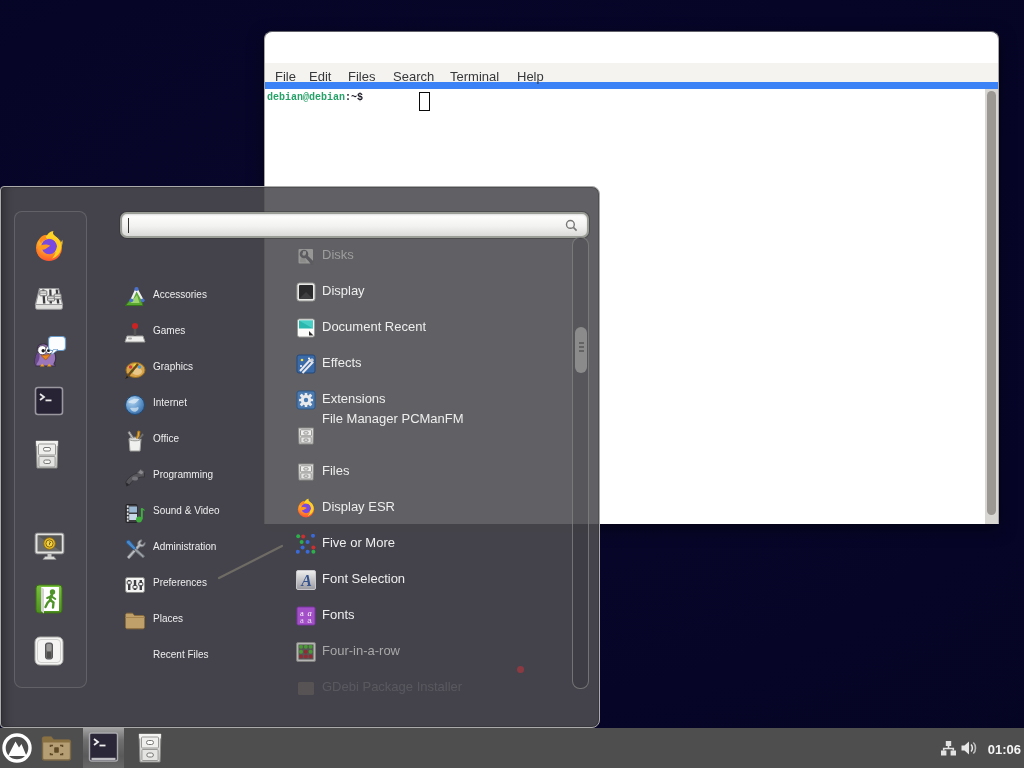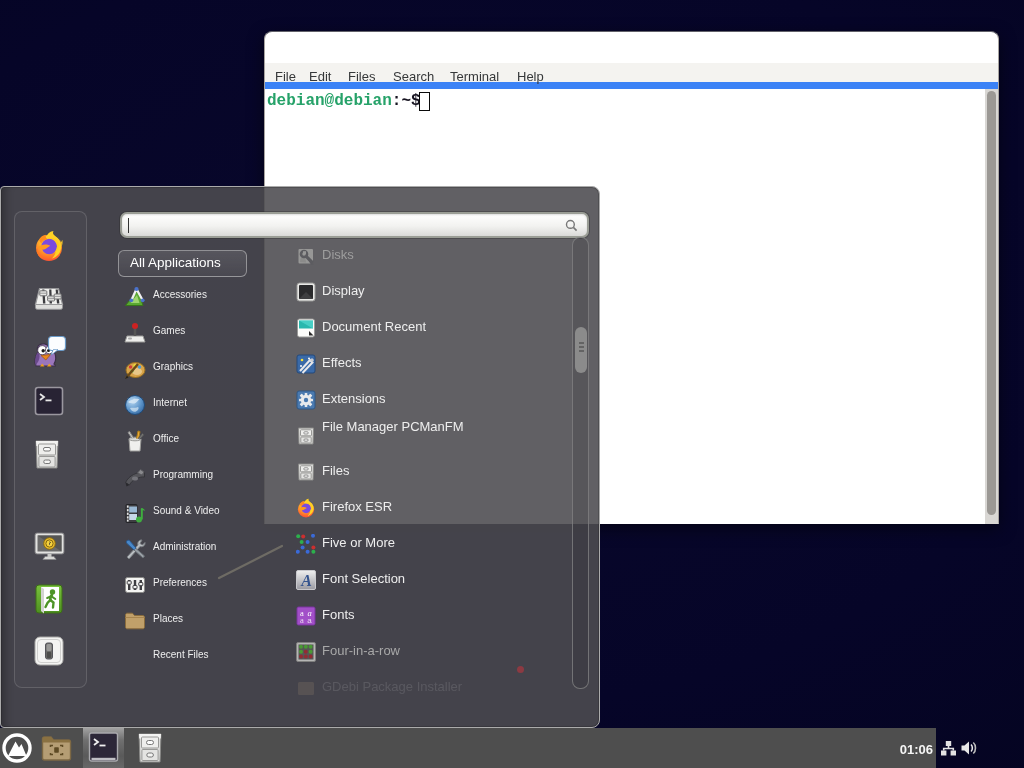--- a/index.html
+++ b/index.html
@@ -35,21 +35,21 @@
     background:#f4f3f0;
     border-bottom:7px solid #3b82f6;
   }
   .mitem { position:absolute; top:6px; font-size:13px; color:#36383a; }
   #term-body {
     position:absolute; left:0; top:57px; width:733px; height:435px;
     background:#ffffff;
   }
   #prompt {
     position:absolute; left:2px; top:3px;
-    font-family:"Liberation Mono", monospace; font-size:16px; font-weight:bold;
+    font-family:"Liberation Mono", monospace; font-size:10px; font-weight:bold;
     letter-spacing:0px;
   }
   #prompt .g { color:#26a269; }
   #prompt .d { color:#171421; }
   #cursor {
     position:absolute; left:154px; top:3px; width:11px; height:19px;
     border:1.6px solid #0a0a0a;
   }
   #term-scroll {
     position:absolute; right:0px; top:0px; width:13px; height:435px;
@@ -109,21 +109,21 @@
     background:rgba(30,30,34,0.14);
   }
   #menu-thumb {
     position:absolute; left:574px; top:140px; width:12px; height:46px;
     background:#8b8b8b; border-radius:6px;
   }
   .grip { position:absolute; left:578px; width:5px; height:2px; background:#636363; }
 
   
   #taskbar {
-    position:absolute; left:0; top:728px; width:936px; height:40px;
+    position:absolute; left:0; top:728px; width:1024px; height:40px;
     background:#4e4e4e;
   }
   #taskbtn-term {
     position:absolute; left:83px; top:0px; width:41px; height:40px;
     background:linear-gradient(#a2a2a2, #707070 30%, #5a5a5a 70%, #686868);
   }
   #clock { right:3px; top:14px; color:#f5f5f5; font-size:13px; font-weight:bold; position:absolute; }
   .tbicon { position:absolute; }
 </style>
 </head>
@@ -149,21 +149,20 @@
 
 <div id="menu">
   <div id="sidebar-box"></div>
   <div id="searchbox">
       <div id="searchcursor"></div>
     <svg style="position:absolute; right:9px; top:5px;" width="13" height="13" viewBox="0 0 13 13">
         <circle cx="5.4" cy="5.4" r="3.9" fill="none" stroke="#787878" stroke-width="1.4"></circle>
         <line x1="8.4" y1="8.4" x2="11.6" y2="11.6" stroke="#787878" stroke-width="1.6"></line>
       </svg>
   </div>
-  <div id="allapps">All Applications</div>
     <div id="wmdot"></div>
 
   <svg class="fav" style="top:43px;" width="32" height="32" viewBox="0 0 32 32">
     <defs>
       <radialGradient id="fxbody" cx="0.5" cy="0.22" r="0.95">
         <stop offset="0%" stop-color="#ffe84a"></stop>
           <stop offset="38%" stop-color="#ffb228"></stop>
           <stop offset="72%" stop-color="#ff6a2a"></stop>
           <stop offset="100%" stop-color="#ef2d4e"></stop>
       </radialGradient>
@@ -390,21 +389,21 @@
     <circle cx="10" cy="10" r="2.2" fill="#4a7ab0"></circle>
   </svg>
   <div class="app" style="top:204px;">Extensions</div>
   <svg class="aicon" style="top:239px;" width="20" height="20" viewBox="0 0 20 20">
     <path d="M2.5 2 L17.5 2 L17 18 L3 18 Z" fill="#dcdcda" stroke="#8a8a88"></path>
     <rect x="4.5" y="3.8" width="11" height="6" rx="0.8" fill="#eeeeec" stroke="#989896"></rect>
     <rect x="4.8" y="11" width="10.4" height="6" rx="0.8" fill="#e4e4e2" stroke="#989896"></rect>
     <rect x="7.8" y="5.8" width="4.4" height="2.2" rx="1" fill="#fbfbfa" stroke="#777" stroke-width="0.8"></rect>
     <rect x="7.9" y="13" width="4.2" height="2.2" rx="1" fill="#f4f4f2" stroke="#777" stroke-width="0.8"></rect>
   </svg>
-  <div class="app" style="top:232px;">File Manager PCManFM</div>
+  <div class="app" style="top:224px;">File Manager PCManFM</div>
   <svg class="aicon" style="top:275px;" width="20" height="20" viewBox="0 0 20 20">
     <path d="M2.5 2 L17.5 2 L17 18 L3 18 Z" fill="#dcdcda" stroke="#8a8a88"></path>
     <rect x="4.5" y="3.8" width="11" height="6" rx="0.8" fill="#eeeeec" stroke="#989896"></rect>
     <rect x="4.8" y="11" width="10.4" height="6" rx="0.8" fill="#e4e4e2" stroke="#989896"></rect>
     <rect x="7.8" y="5.8" width="4.4" height="2.2" rx="1" fill="#fbfbfa" stroke="#777" stroke-width="0.8"></rect>
     <rect x="7.9" y="13" width="4.2" height="2.2" rx="1" fill="#f4f4f2" stroke="#777" stroke-width="0.8"></rect>
   </svg>
   <div class="app" style="top:276px;">Files</div>
   <svg class="aicon" style="top:311px;" width="20" height="20" viewBox="0 0 20 20">
     <defs>
@@ -417,21 +416,21 @@
     </defs>
     <g transform="scale(0.625)">
     <circle cx="16" cy="18" r="13" fill="url(#fx2)"></circle>
     <path d="M13.5 7 C14.5 3.5 17.5 1.2 20.5 1 C19.5 3 20 4.5 22.5 6.2 C26.5 9 28.8 13.5 28 18.5 C27.2 23.5 23.5 27.5 18.5 28.8 C22 26 23.5 21.5 22.3 17.2 C21.2 13.3 17.8 10.5 13.5 10.8 Z" fill="#ffd226"></path>
     <circle cx="16.2" cy="16.5" r="7.8" fill="#7a4ae0"></circle>
     <path d="M16.2 8.7 C20.5 8.7 24 12.2 24 16.5 C24 19 22.8 21.3 21 22.7 C25.2 21 27 16 25 12 C23.4 8.9 20 7.2 16.5 7.8 Z" fill="#ffca22"></path>
     <path d="M6 10 C7.2 7 10 5 13.2 4.8 C12.2 6.5 12.8 8.3 14.8 9.2 C11.8 9.5 9.5 11 8.2 13.5 Z" fill="#ff8a1e"></path>
     <path d="M4.8 17.5 C8 14.2 13.5 13.5 17.3 15.8 L12 19.3 C9.3 20.2 6.8 19.5 4.8 17.5 Z" fill="#ff9a1e"></path>
     </g>
   </svg>
-  <div class="app" style="top:312px;">Firefox ESR</div>
+  <div class="app" style="top:312px;">Display ESR</div>
   <svg class="aicon" style="top:347px;" width="20" height="20" viewBox="0 0 20 20">
     <circle cx="2.2" cy="2.2" r="2" fill="#2cb04c"></circle>
       <circle cx="7.2" cy="2.6" r="2" fill="#cc2f2f"></circle>
       <circle cx="17" cy="1.8" r="2" fill="#3a6ad8"></circle>
     <circle cx="5.6" cy="8" r="2" fill="#2cb04c"></circle>
       <circle cx="11.6" cy="8" r="2" fill="#3a6ad8"></circle>
     <circle cx="6.6" cy="13.6" r="2" fill="#3a6ad8"></circle>
       <circle cx="17.4" cy="13.6" r="2" fill="#cc2f2f"></circle>
     <circle cx="1.8" cy="17.8" r="2" fill="#3a6ad8"></circle>
       <circle cx="11.6" cy="17.8" r="2" fill="#3a6ad8"></circle>

